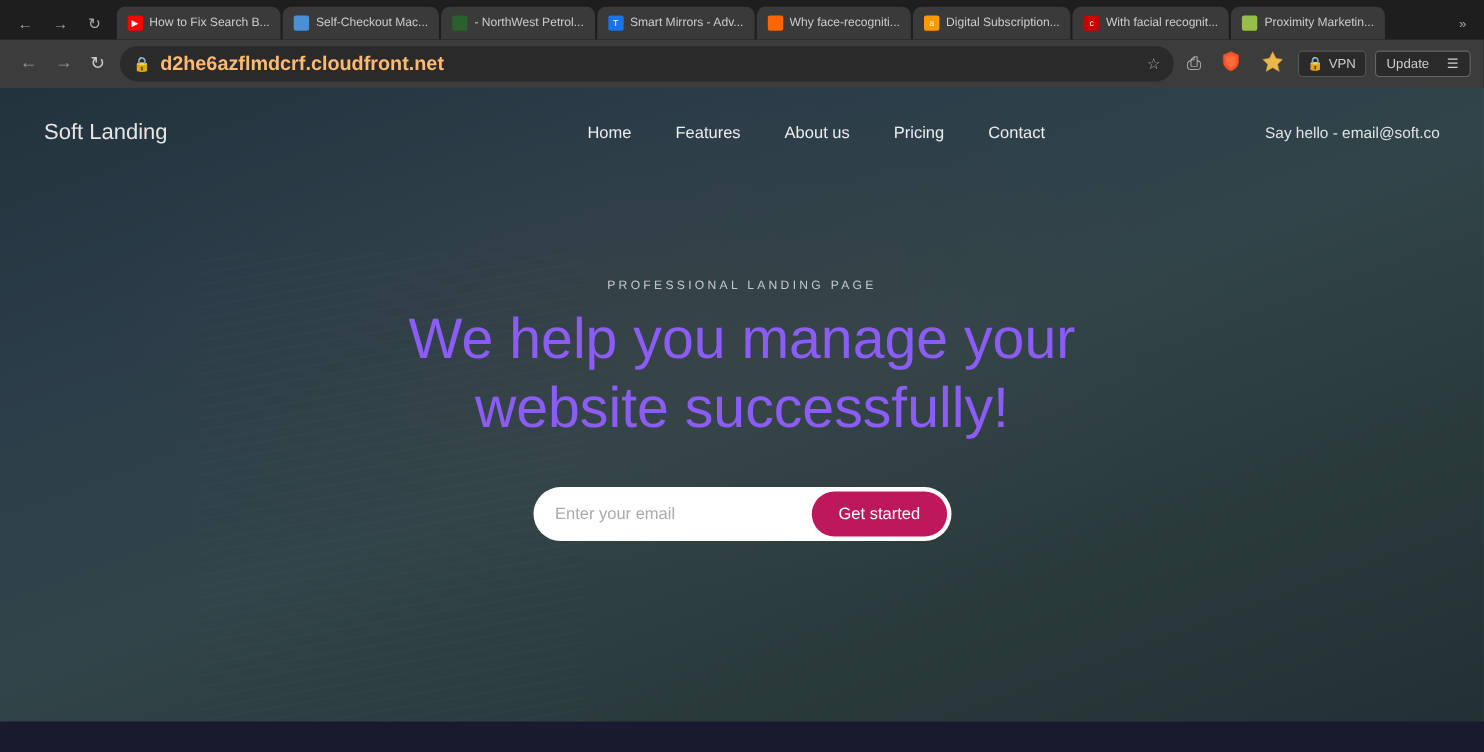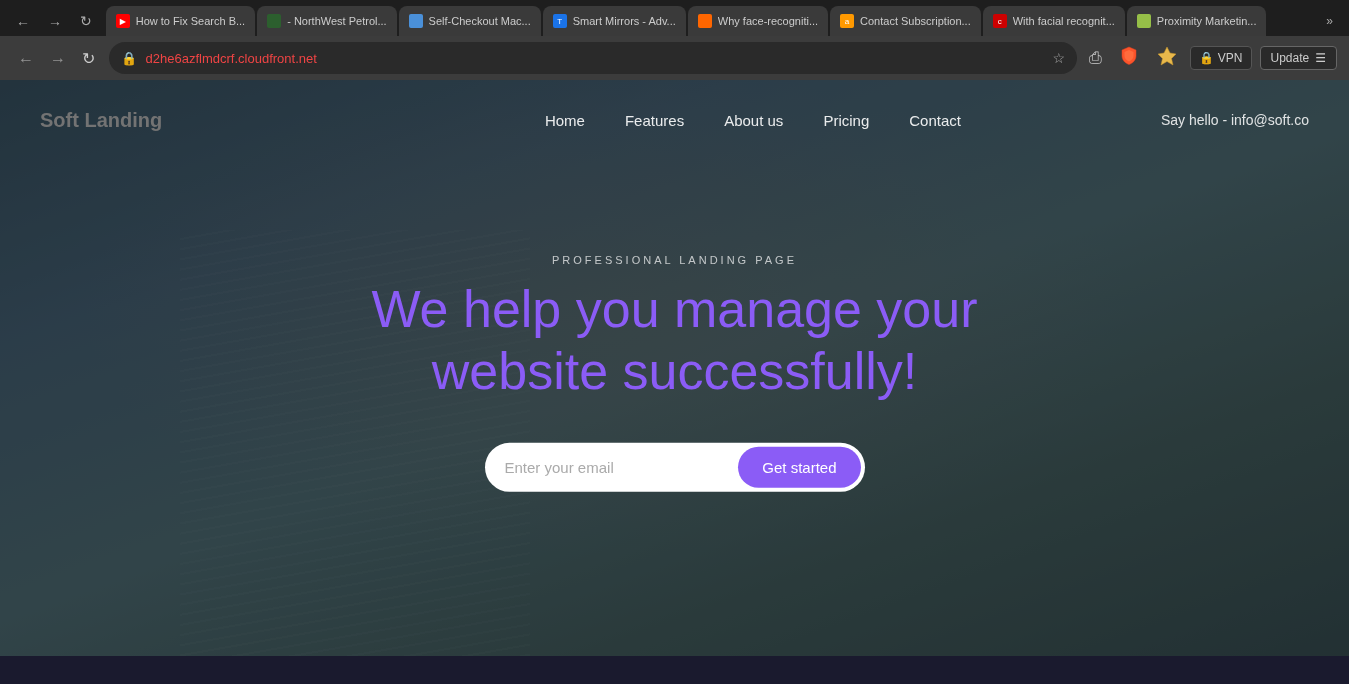--- a/index.html
+++ b/index.html
@@ -15,57 +15,57 @@
     .tab-item .tab-label { overflow: hidden; text-overflow: ellipsis; }
     .tab-more { color: #aaa; font-size: 12px; padding: 4px 8px; cursor: pointer; }
 
     
     .toolbar { background: #3c3c3c; display: flex; align-items: center; padding: 6px 12px; gap: 8px; height: 44px; }
     .toolbar-nav { display: flex; align-items: center; gap: 4px; }
     .toolbar-btn { background: none; border: none; color: #ccc; font-size: 16px; cursor: pointer; padding: 4px 6px; border-radius: 4px; opacity: 0.6; }
     .toolbar-btn.active { opacity: 1; }
     .address-bar-wrap { flex: 1; display: flex; align-items: center; background: #2a2a2a; border-radius: 20px; padding: 4px 12px; gap: 8px; height: 32px; }
     .lock-icon { color: #8ab4f8; font-size: 13px; }
-    .address-text { color: #ef4444; font-size: 13px; flex: 1; }
+    .address-text { color: #fdba74; font-size: 18px; flex: 1; font-weight: bold; }
     .bookmark-btn { color: #aaa; font-size: 14px; cursor: pointer; }
     .toolbar-actions { display: flex; align-items: center; gap: 8px; }
     .toolbar-action-btn { background: none; border: none; color: #ccc; font-size: 16px; cursor: pointer; padding: 4px; border-radius: 4px; }
     .vpn-btn { background: #2a2a2a; border: 1px solid #555; border-radius: 4px; color: #ccc; font-size: 12px; padding: 4px 8px; cursor: pointer; display: flex; align-items: center; gap: 4px; }
-    .update-btn { background: #2a2a2a; border: 1px solid #666; border-radius: 4px; color: #ccc; font-size: 12px; padding: 4px 10px; cursor: pointer; display: flex; align-items: center; gap: 6px; }
+    .update-btn { background: #2a2a2a; border: 1px solid #666; border-radius: 4px; color: #ccc; font-size: 12px; padding: 4px 10px; cursor: pointer; display: flex; align-items: center; gap: 16px; }
 
     
     .website { position: relative; width: 100%; height: 576px; overflow: hidden; }
     .hero-bg { position: absolute; inset: 0; background: linear-gradient(135deg, #2c3e50 0%, #3d5a6b 30%, #4a6741 60%, #3a5a50 100%); }
     .hero-overlay { position: absolute; inset: 0; background: rgba(30, 45, 55, 0.55); }
     
     
     .hero-person { position: absolute; left: 0; top: 0; width: 100%; height: 100%; background: 
       radial-gradient(ellipse at 45% 40%, rgba(120,100,80,0.3) 0%, transparent 50%),
       linear-gradient(160deg, #2a3a45 0%, #3d5060 25%, #4a6060 50%, #3a4a40 75%, #2a3530 100%); }
     
     
     .hero-stripes { position: absolute; left: 180px; top: 150px; width: 350px; height: 450px; 
       background: repeating-linear-gradient(170deg, transparent 0px, transparent 8px, rgba(255,255,255,0.04) 8px, rgba(255,255,255,0.04) 10px);
       opacity: 0.8; }
 
     
     .site-nav { position: absolute; top: 0; left: 0; right: 0; z-index: 10; display: flex; align-items: center; padding: 0 40px; height: 80px; }
-    .site-logo { color: #737373; font-size: 20px; font-weight: 700; margin-right: auto; }
+    .site-logo { color: #e5e5e5; font-size: 20px; font-weight: 400; margin-right: auto; }
     .nav-links { display: flex; align-items: center; gap: 40px; }
     .nav-link { color: rgba(255,255,255,0.9); font-size: 15px; text-decoration: none; cursor: pointer; }
     .nav-contact { margin-left: 200px; color: rgba(255,255,255,0.85); font-size: 14px; }
 
     
     .hero-content { position: absolute; top: 50%; left: 50%; transform: translate(-50%, -45%); text-align: center; width: 700px; }
     .hero-eyebrow { color: rgba(255,255,255,0.7); font-size: 11px; letter-spacing: 3px; text-transform: uppercase; margin-bottom: 12px; font-weight: 500; }
     .hero-title { color: #8b5cf6; font-size: 52px; font-weight: 300; line-height: 1.2; margin-bottom: 40px; }
     .hero-form { display: flex; align-items: center; background: white; border-radius: 50px; overflow: hidden; max-width: 380px; margin: 16px auto; padding: 4px 4px 4px 20px; }
     .hero-email-input { border: none; outline: none; font-size: 15px; color: #666; background: transparent; flex: 1; padding: 8px 0; }
     .hero-email-input::placeholder { color: #aaa; }
-    .hero-cta-btn { background: #8b5cf6; color: white; border: none; padding: 12px 24px; border-radius: 50px; font-size: 15px; cursor: pointer; font-weight: 500; white-space: nowrap; }
+    .hero-cta-btn { background: #be185d; color: white; border: none; padding: 12px 24px; border-radius: 50px; font-size: 15px; cursor: pointer; font-weight: 500; white-space: nowrap; }
 
     
     .fav-yt { background: #ff0000; border-radius: 2px; color: white; font-size: 8px; display: flex; align-items: center; justify-content: center; }
     .fav-nw { background: #2c5f2e; border-radius: 2px; }
     .fav-sc { background: #4a90d9; border-radius: 2px; }
     .fav-sm { background: #1a73e8; border-radius: 2px; color: white; font-size: 8px; display: flex; align-items: center; justify-content: center; }
     .fav-wf { background: #ff6600; border-radius: 50%; }
     .fav-ds { background: #ff9900; border-radius: 2px; color: white; font-size: 8px; display: flex; align-items: center; justify-content: center; }
     .fav-cn { background: #cc0000; border-radius: 2px; color: white; font-size: 8px; display: flex; align-items: center; justify-content: center; }
     .fav-pm { background: #96bf48; border-radius: 2px; }
@@ -78,38 +78,38 @@
   <div class="tab-bar">
     <button class="tab-nav-btn">←</button>
     <button class="tab-nav-btn">→</button>
     <button class="tab-reload">↻</button>
     <div class="tab-list">
       <div class="tab-item">
         <div class="tab-favicon fav-yt">▶</div>
         <span class="tab-label">How to Fix Search B...</span>
       </div>
       <div class="tab-item">
+        <div class="tab-favicon fav-sc"></div>
+        <span class="tab-label">Self-Checkout Mac...</span>
+      </div>
+      <div class="tab-item">
         <div class="tab-favicon fav-nw"></div>
         <span class="tab-label">- NorthWest Petrol...</span>
-      </div>
-      <div class="tab-item">
-        <div class="tab-favicon fav-sc"></div>
-        <span class="tab-label">Self-Checkout Mac...</span>
       </div>
       <div class="tab-item">
         <div class="tab-favicon fav-sm">T</div>
         <span class="tab-label">Smart Mirrors - Adv...</span>
       </div>
       <div class="tab-item">
         <div class="tab-favicon fav-wf"></div>
         <span class="tab-label">Why face-recogniti...</span>
       </div>
       <div class="tab-item">
         <div class="tab-favicon fav-ds">a</div>
-        <span class="tab-label">Contact Subscription...</span>
+        <span class="tab-label">Digital Subscription...</span>
       </div>
       <div class="tab-item">
         <div class="tab-favicon fav-cn">c</div>
         <span class="tab-label">With facial recognit...</span>
       </div>
       <div class="tab-item">
         <div class="tab-favicon fav-pm"></div>
         <span class="tab-label">Proximity Marketin...</span>
       </div>
     </div>
@@ -159,21 +159,21 @@
 
     <nav class="site-nav">
       <div class="site-logo">Soft Landing</div>
       <div class="nav-links">
         <a class="nav-link">Home</a>
         <a class="nav-link">Features</a>
         <a class="nav-link">About us</a>
         <a class="nav-link">Pricing</a>
         <a class="nav-link">Contact</a>
       </div>
-      <div class="nav-contact">Say hello - info@soft.co</div>
+      <div class="nav-contact">Say hello - email@soft.co</div>
     </nav>
 
     <div class="hero-content">
       <p class="hero-eyebrow">PROFESSIONAL LANDING PAGE</p>
       <h1 class="hero-title">
         <span>We help you manage your</span><br>
         <span>website successfully!</span>
       </h1>
       <div class="hero-form">
         <input class="hero-email-input" type="email" placeholder="Enter your email" style="">

